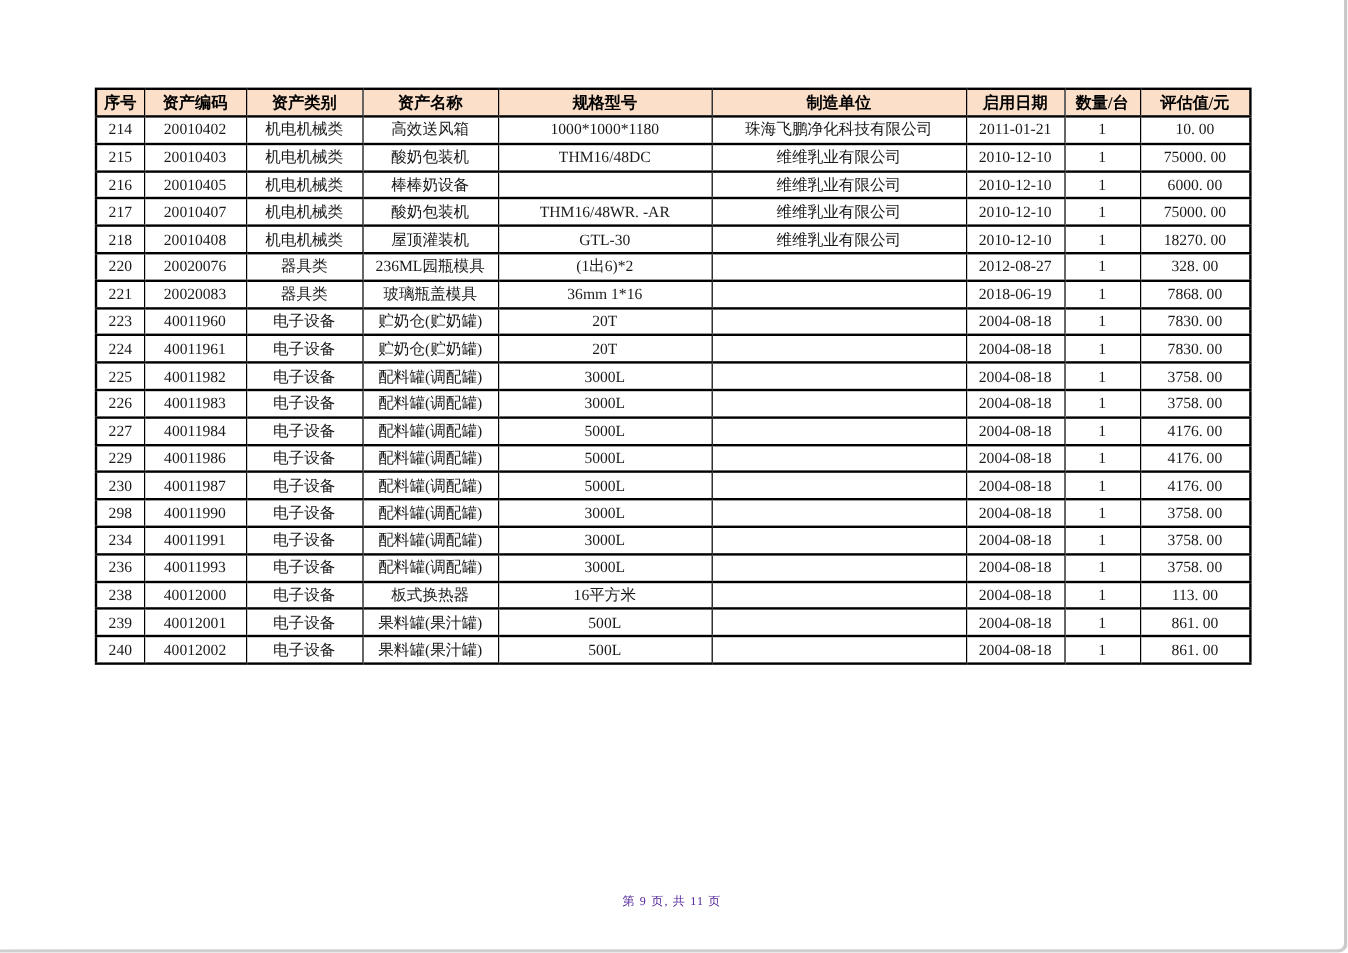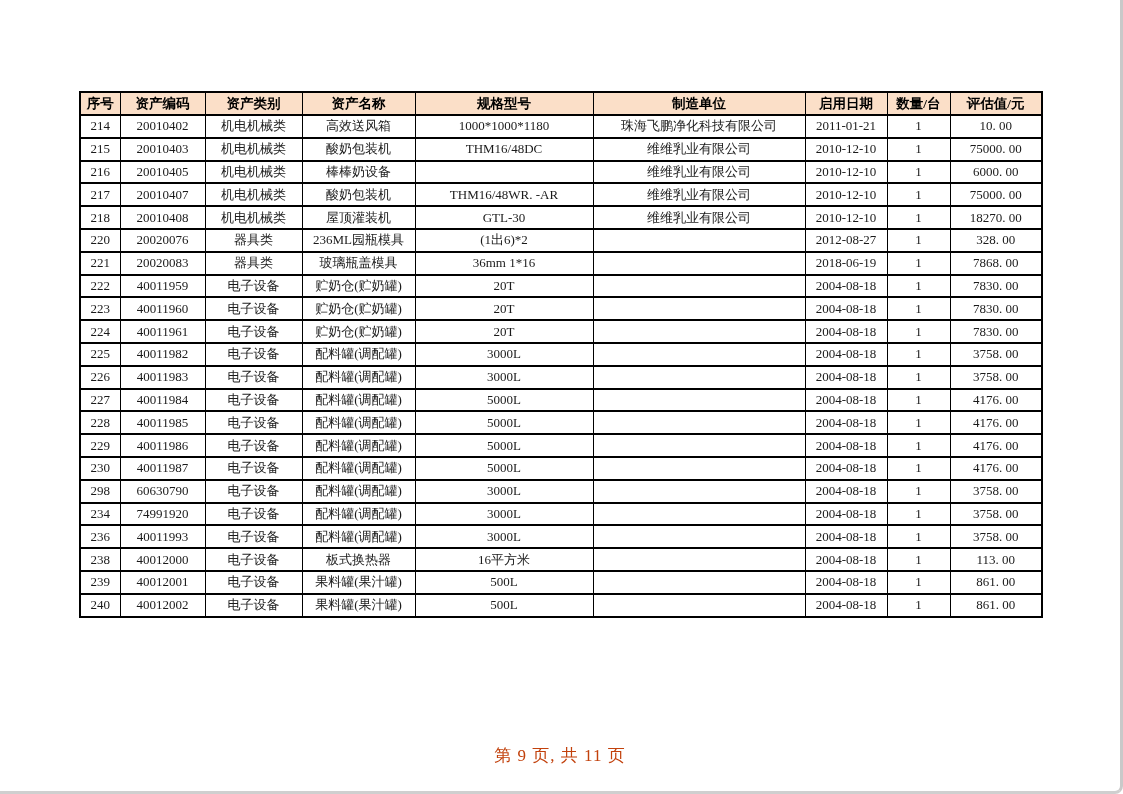--- a/index.html
+++ b/index.html
@@ -16,21 +16,21 @@
     height: 791px;
     background: #ffffff;
     border-right: 3px solid #c9c9c9;
     border-bottom: 3px solid #cfcfcf;
     border-radius: 0 0 8px 0;
     box-sizing: content-box;
   }
   table.assets {
     position: absolute;
     left: 79px;
-    top: 91px;
+    top: 73px;
     border-collapse: collapse;
     table-layout: fixed;
     border: 2px solid #000;
   }
   .assets col.c0 { width: 40px; }
   .assets col.c1 { width: 85px; }
   .assets col.c2 { width: 97px; }
   .assets col.c3 { width: 113px; }
   .assets col.c4 { width: 178px; }
   .assets col.c5 { width: 212px; }
@@ -59,22 +59,22 @@
     font-size: 13px;
     color: #1a1a1a;
     height: 20.8px;
   }
   .footer {
     position: absolute;
     left: 0;
     right: 0;
     top: 744px;
     text-align: center;
-    font-size: 17px;
-    color: #c2410c;
+    font-size: 10px;
+    color: #4c1d95;
     letter-spacing: 1px;
   }
 </style>
 </head>
 <body>
 
 <div class="page">
 
   <table class="assets">
     <colgroup>
@@ -173,53 +173,42 @@
           <td>20020083</td>
           <td>器具类</td>
           <td>玻璃瓶盖模具</td>
           <td>36mm 1*16</td>
           <td></td>
           <td>2018-06-19</td>
           <td>1</td>
           <td>7868. 00</td>
         </tr>
         <tr>
-          <td>222</td>
-          <td>40011959</td>
+          <td>223</td>
+          <td>40011960</td>
           <td>电子设备</td>
           <td>贮奶仓(贮奶罐)</td>
           <td>20T</td>
           <td></td>
           <td>2004-08-18</td>
           <td>1</td>
           <td>7830. 00</td>
         </tr>
         <tr>
-          <td>223</td>
-          <td>40011960</td>
+          <td>224</td>
+          <td>40011961</td>
           <td>电子设备</td>
           <td>贮奶仓(贮奶罐)</td>
           <td>20T</td>
           <td></td>
           <td>2004-08-18</td>
           <td>1</td>
           <td>7830. 00</td>
         </tr>
         <tr>
-          <td>224</td>
-          <td>40011961</td>
-          <td>电子设备</td>
-          <td>贮奶仓(贮奶罐)</td>
-          <td>20T</td>
-          <td></td>
-          <td>2004-08-18</td>
-          <td>1</td>
-          <td>7830. 00</td>
-        </tr>
-        <tr>
           <td>225</td>
           <td>40011982</td>
           <td>电子设备</td>
           <td>配料罐(调配罐)</td>
           <td>3000L</td>
           <td></td>
           <td>2004-08-18</td>
           <td>1</td>
           <td>3758. 00</td>
         </tr>
@@ -239,31 +228,20 @@
           <td>40011984</td>
           <td>电子设备</td>
           <td>配料罐(调配罐)</td>
           <td>5000L</td>
           <td></td>
           <td>2004-08-18</td>
           <td>1</td>
           <td>4176. 00</td>
         </tr>
         <tr>
-          <td>228</td>
-          <td>40011985</td>
-          <td>电子设备</td>
-          <td>配料罐(调配罐)</td>
-          <td>5000L</td>
-          <td></td>
-          <td>2004-08-18</td>
-          <td>1</td>
-          <td>4176. 00</td>
-        </tr>
-        <tr>
           <td>229</td>
           <td>40011986</td>
           <td>电子设备</td>
           <td>配料罐(调配罐)</td>
           <td>5000L</td>
           <td></td>
           <td>2004-08-18</td>
           <td>1</td>
           <td>4176. 00</td>
         </tr>
@@ -273,32 +251,32 @@
           <td>电子设备</td>
           <td>配料罐(调配罐)</td>
           <td>5000L</td>
           <td></td>
           <td>2004-08-18</td>
           <td>1</td>
           <td>4176. 00</td>
         </tr>
         <tr>
           <td>298</td>
-          <td>60630790</td>
+          <td>40011990</td>
           <td>电子设备</td>
           <td>配料罐(调配罐)</td>
           <td>3000L</td>
           <td></td>
           <td>2004-08-18</td>
           <td>1</td>
           <td>3758. 00</td>
         </tr>
         <tr>
           <td>234</td>
-          <td>74991920</td>
+          <td>40011991</td>
           <td>电子设备</td>
           <td>配料罐(调配罐)</td>
           <td>3000L</td>
           <td></td>
           <td>2004-08-18</td>
           <td>1</td>
           <td>3758. 00</td>
         </tr>
         <tr>
           <td>236</td>

